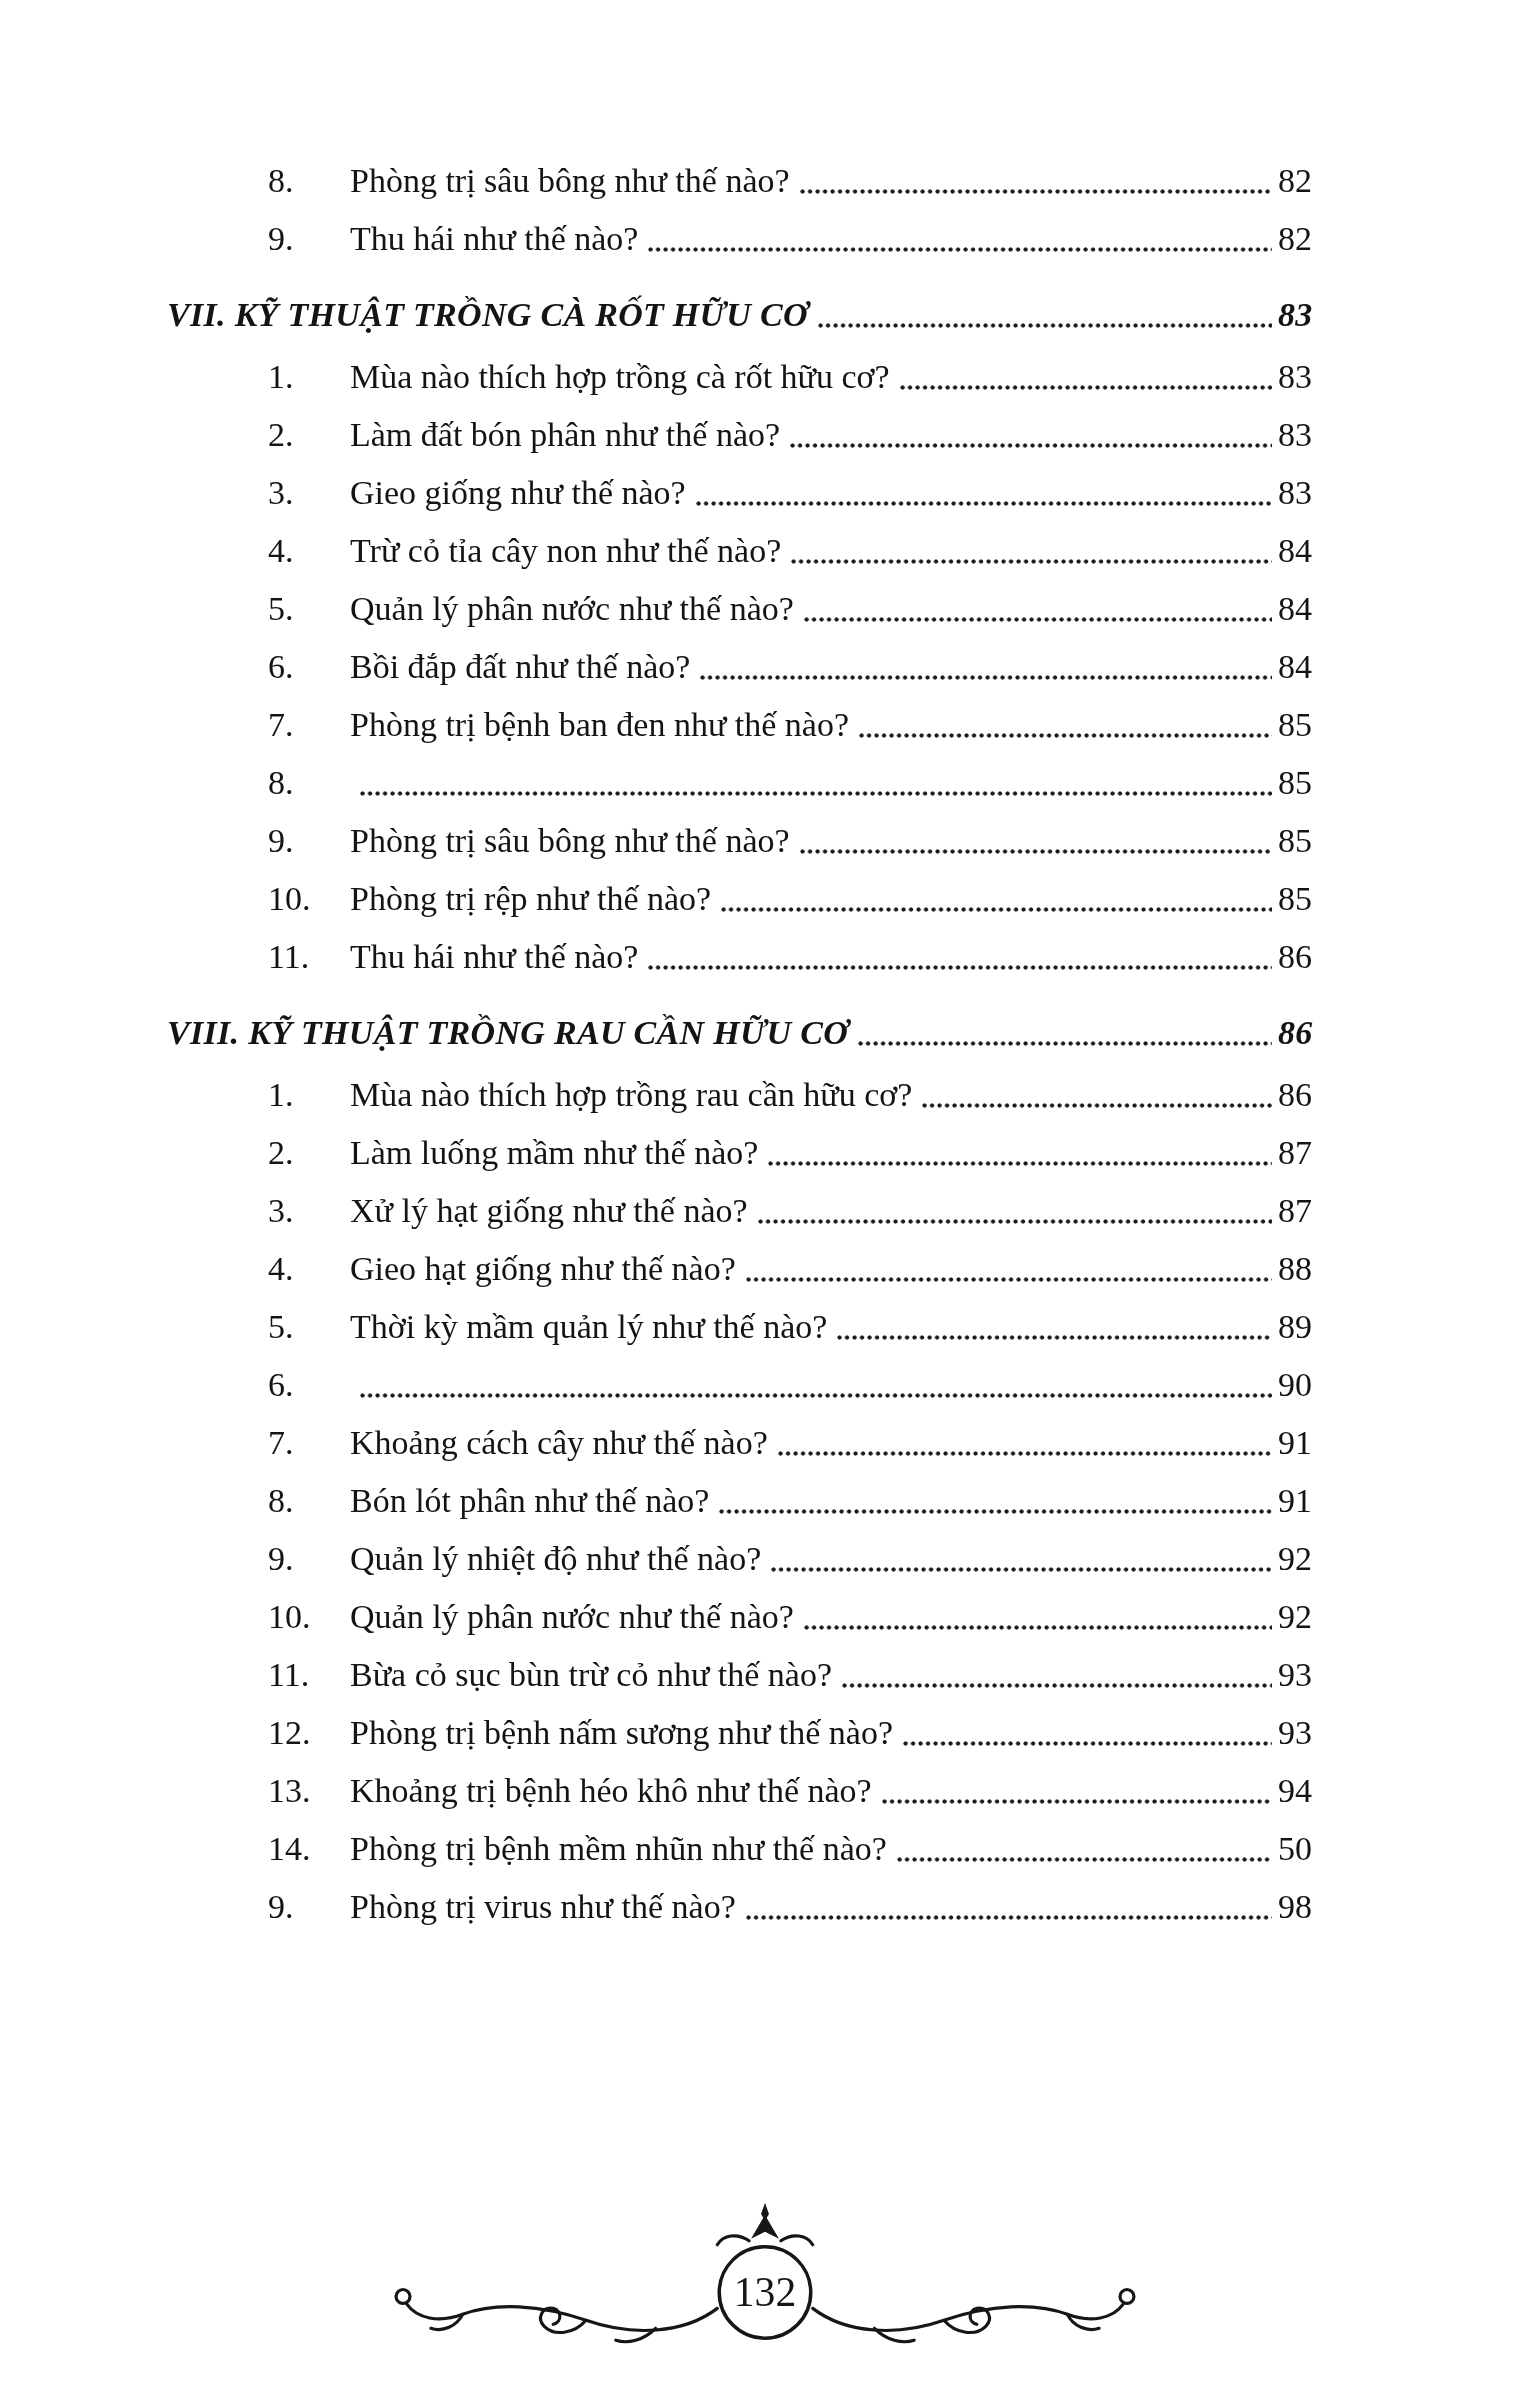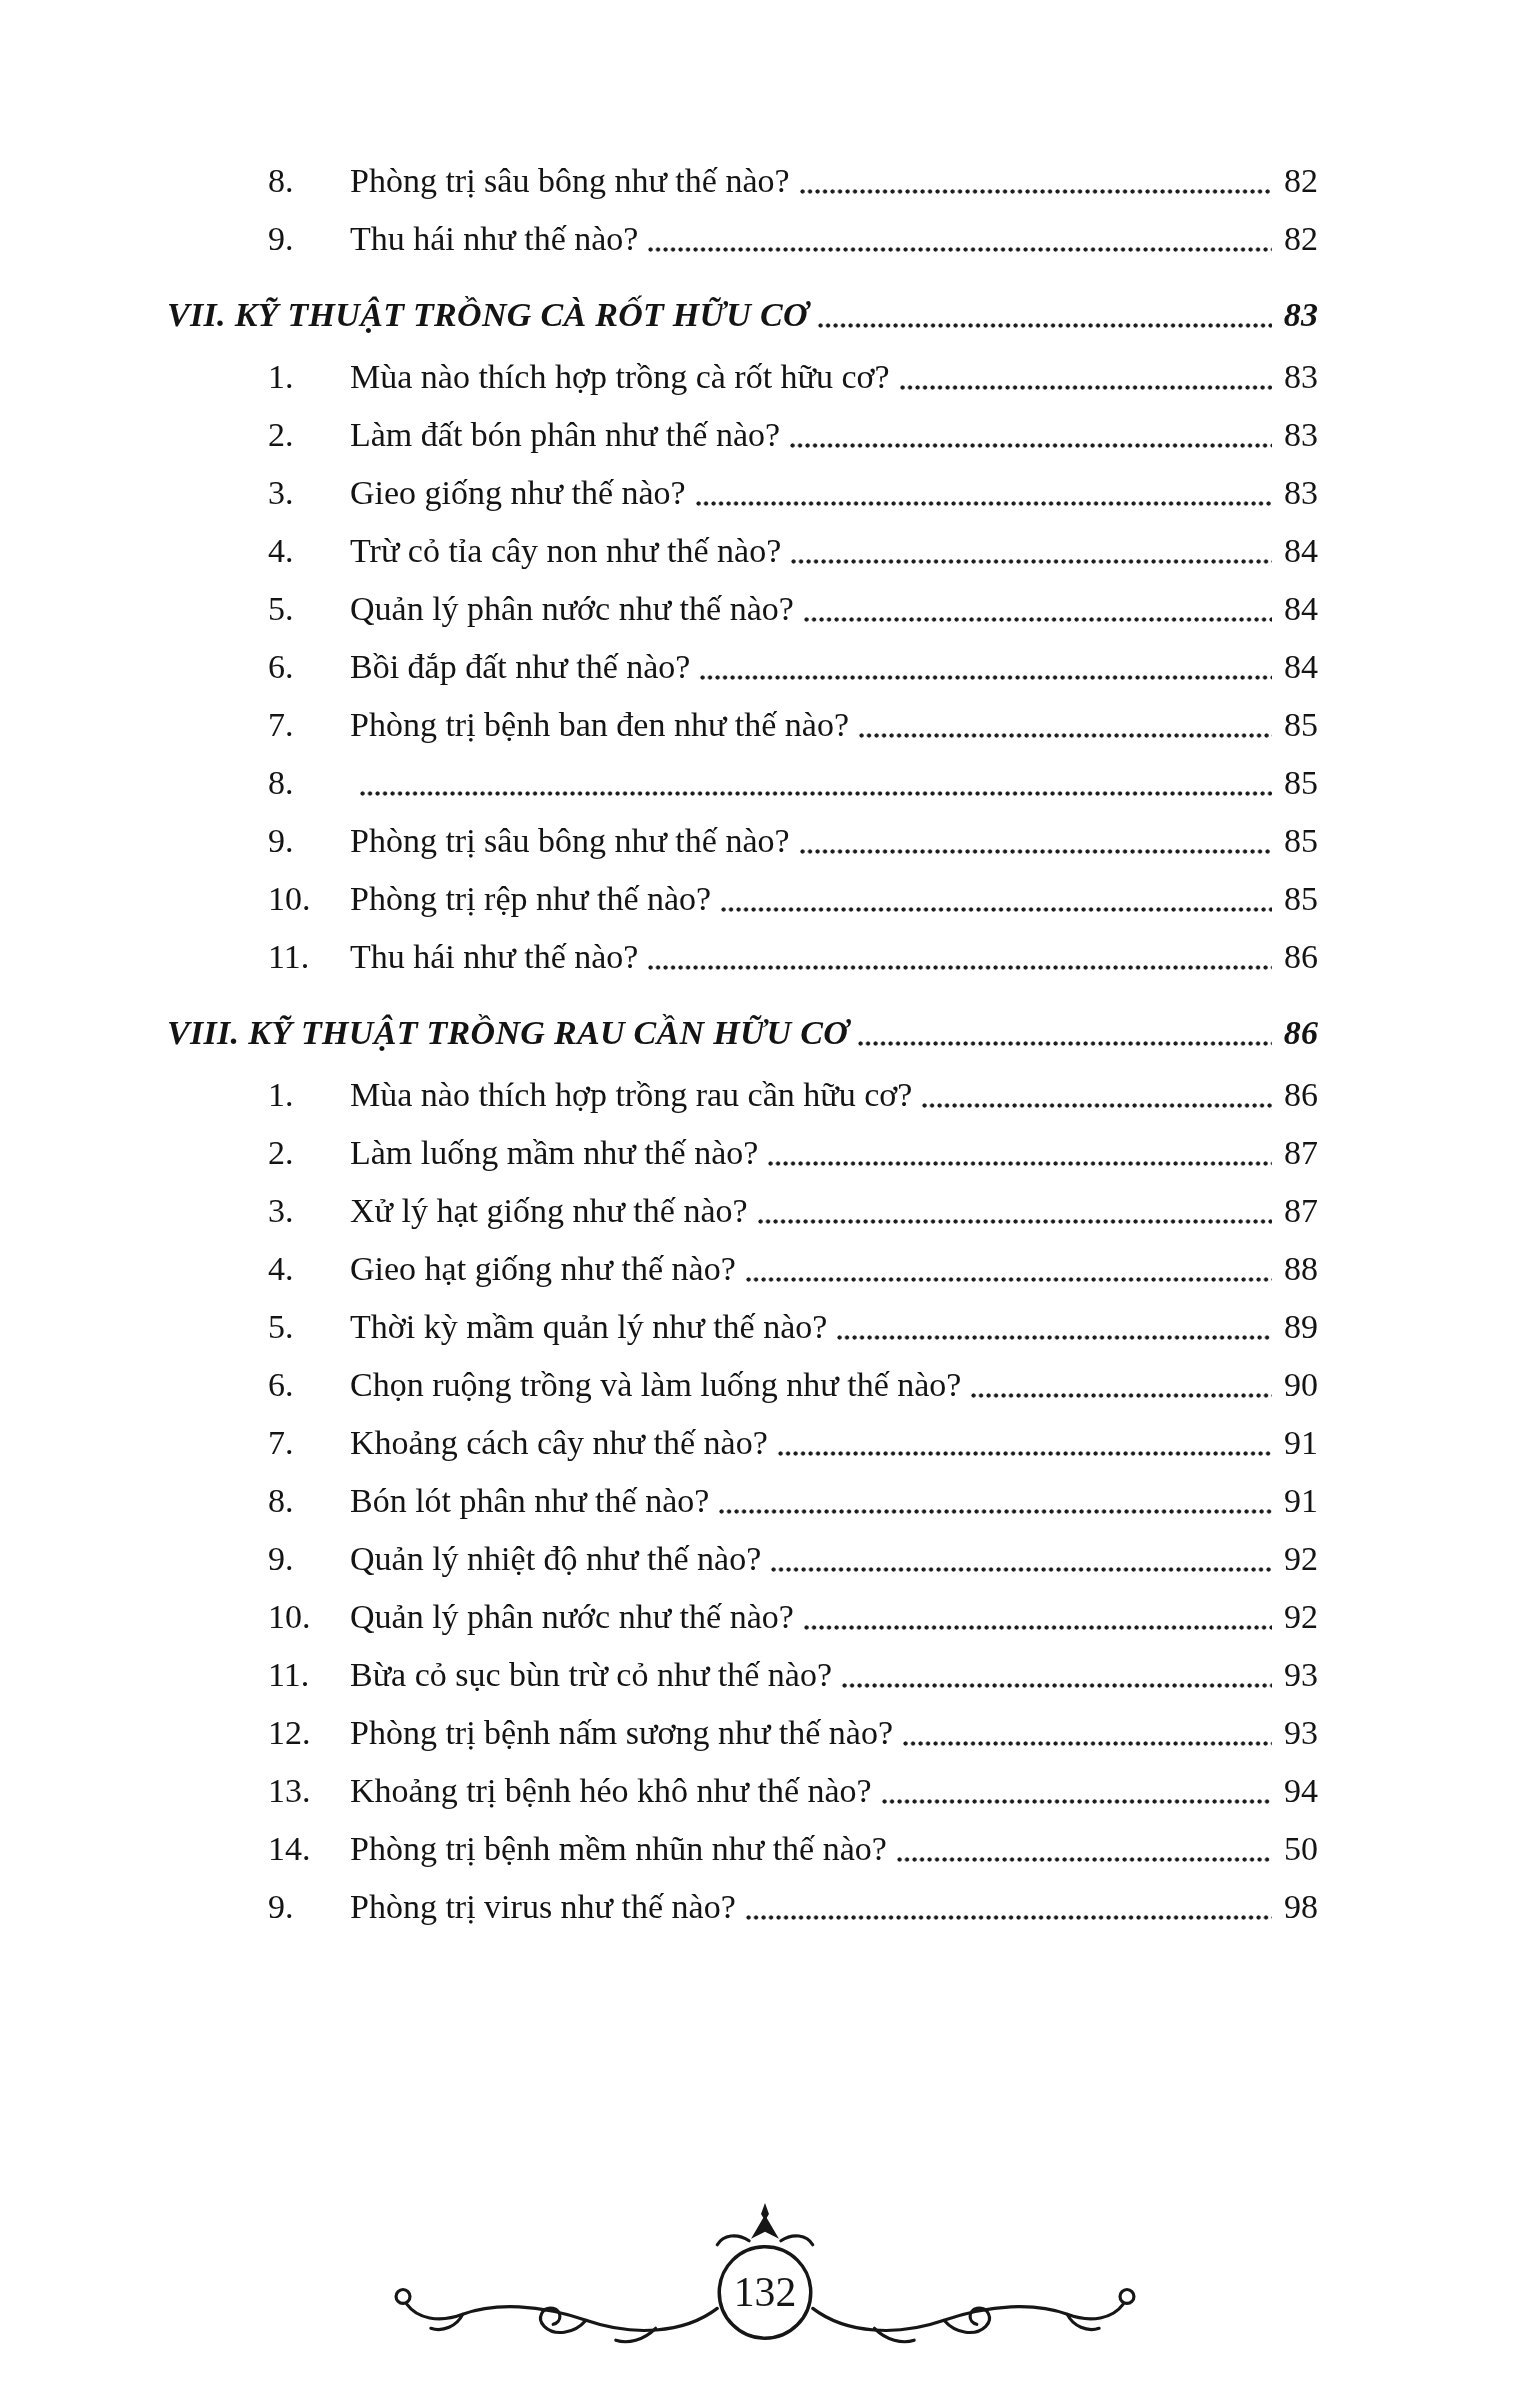--- a/index.html
+++ b/index.html
@@ -16,21 +16,21 @@
   .heading-row{font-weight:bold;margin-top:18px;margin-bottom:4px;letter-spacing:0.3px;font-style:italic;}
   .item-row{padding-left:101px;}
   .num{flex:0 0 82px;white-space:nowrap;}
   .title,.htitle{white-space:nowrap;}
   .leader{
     flex:1 1 auto;min-width:18px;height:5px;
     margin:0 6px 11px 10px;
     background-image:radial-gradient(circle at 2.5px 2.5px,#1b1b1b 1.8px,transparent 2.4px);
     background-size:7.5px 5px;background-repeat:repeat-x;background-position:left bottom;
   }
-  .page{flex:0 0 auto;min-width:46px;text-align:center;white-space:nowrap;}
+  .page{flex:0 0 auto;min-width:46px;text-align:left;white-space:nowrap;}
   .footer{position:absolute;top:2197px;left:0;width:1529px;display:flex;justify-content:center;}
   .fl{fill:none;stroke:#161616;stroke-width:3.2;stroke-linecap:round;}
   .ornament-text{font-family:"Liberation Serif", serif;}
 </style>
 </head>
 <body>
 
 <div class="toc">
     <div class="toc-section">
       <div class="toc-row item-row">
@@ -149,21 +149,20 @@
         <span class="page">88</span>
       </div>
       <div class="toc-row item-row">
         <span class="num">5.</span>
         <span class="title">Thời kỳ mầm quản lý như thế nào?</span>
         <span class="leader"></span>
         <span class="page">89</span>
       </div>
       <div class="toc-row item-row">
         <span class="num">6.</span>
-        <span class="title">Chọn ruộng trồng và làm luống như thế nào?</span>
         <span class="leader"></span>
         <span class="page">90</span>
       </div>
       <div class="toc-row item-row">
         <span class="num">7.</span>
         <span class="title">Khoảng cách cây như thế nào?</span>
         <span class="leader"></span>
         <span class="page">91</span>
       </div>
       <div class="toc-row item-row">

